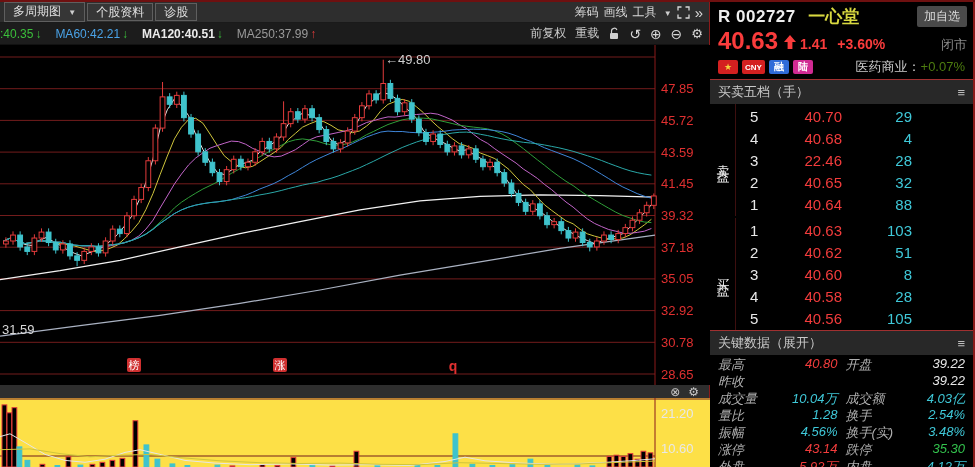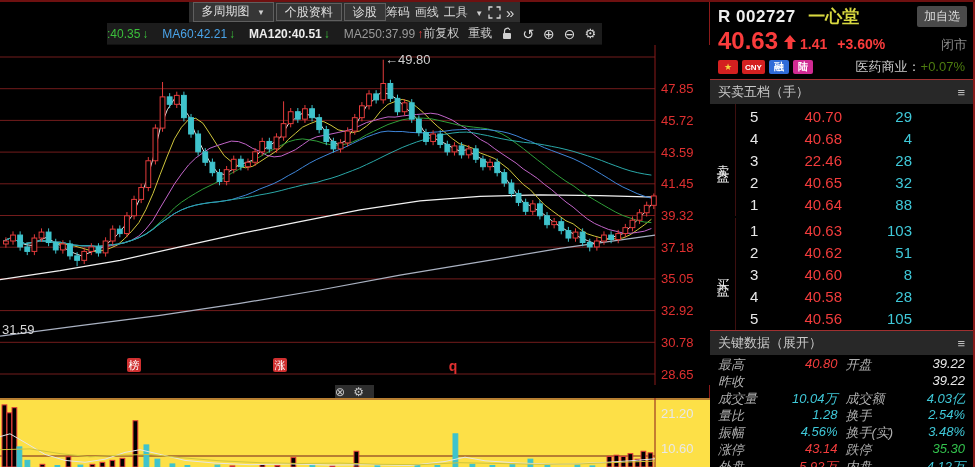--- a/index.html
+++ b/index.html
@@ -1,21 +1,21 @@
 <!DOCTYPE html>
 <html><head>
 <meta charset="utf-8">
 <style>
   * { margin:0; padding:0; box-sizing:border-box; }
   html,body { background:#000; }
   body { font-family:"Liberation Sans","DejaVu Sans",sans-serif; }
   .app { position:relative; width:975px; height:467px; background:#000; overflow:hidden;
          border-top:2px solid #6e1010; display:flex; }
   
-  .left-col { width:710px; height:100%; display:flex; flex-direction:column; border-right:1px solid #8b1a1a;align-items:center; }
+  .left-col { width:710px; height:100%; display:flex; flex-direction:column; border-right:1px solid #8b1a1a; }
   .tb1 { height:21px; background:#2e2e2e; display:flex; align-items:center; justify-content:space-between;
          border-bottom:1px solid #1a1a1a; padding:0 6px 0 4px; }
   .tb1-left { display:flex; align-items:center; gap:2px; }
   .tb-btn { color:#e0e0e0; font-size:12px; border:1px solid #5f5f5f; background:#363636;
             padding:1px 8px; line-height:14px; cursor:default; white-space:nowrap; }
   .tb-caret { font-size:8px; color:#cfcfcf; margin-left:4px; }
   .tb1-right { display:flex; align-items:center; gap:5px; color:#d8d8d8; font-size:12px; }
   .tb-link { cursor:default; white-space:nowrap; }
   .tb-ico { display:inline-flex; align-items:center; color:#d8d8d8; }
   .tb2 { height:23px; background:#1c1c1c; display:flex; align-items:center; justify-content:space-between;

